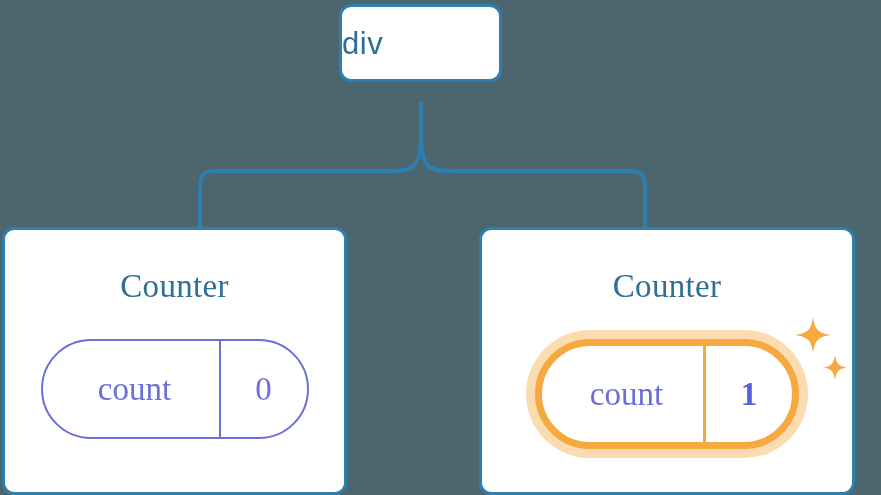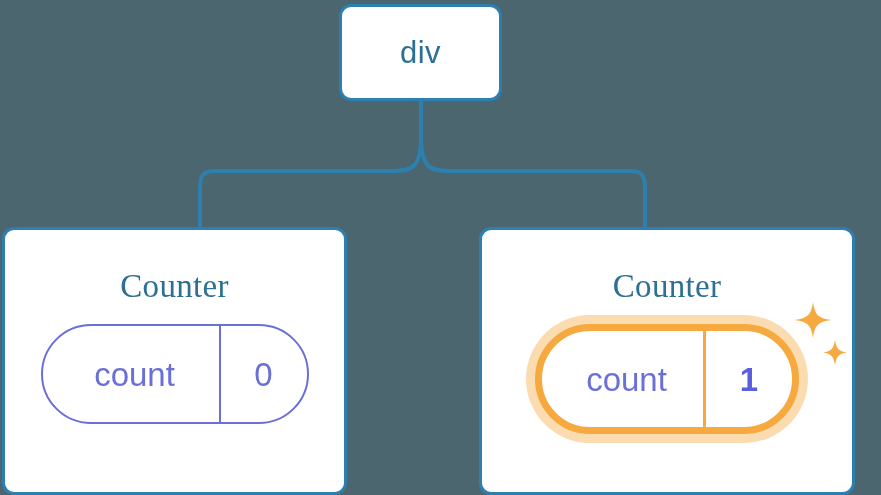--- a/index.html
+++ b/index.html
@@ -37,24 +37,24 @@
     position: absolute;
     background: #ffffff;
     border: 3px solid #2d7fb0;
     border-radius: 12px;
   }
 
   .root-node {
     left: 339px;
     top: 4px;
     width: 163px;
-    height: 97px;
-    display: flex;
-    align-items: center;
-    justify-content: center;
+    height: 78px;
+    display: flex;
+    align-items: center;
+    justify-content: flex-start;
   }
 
   .root-label {
     font-size: 31px;
     color: #2d7093;
     letter-spacing: 0.5px;
     line-height: 1;
   }
 
   .child-node {
@@ -75,24 +75,25 @@
     color: #2d7093;
     letter-spacing: 0.3px;
     margin-top: 40px;
     line-height: 1;
     font-family: Liberation Serif, serif;
   }
 
   
   .pill-wrap {
     position: relative;
-    margin-top: 21px;
+    margin-top: 36px;
     display: flex;
     align-items: flex-start;
     justify-content: center;
+    font-family: Liberation Serif, serif;
   }
 
   .pill {
     position: relative;
     display: flex;
     align-items: stretch;
     border-radius: 999px;
     background: #ffffff;
     overflow: hidden;
   }

